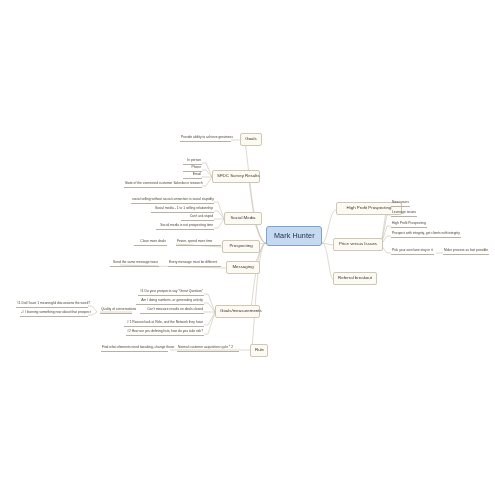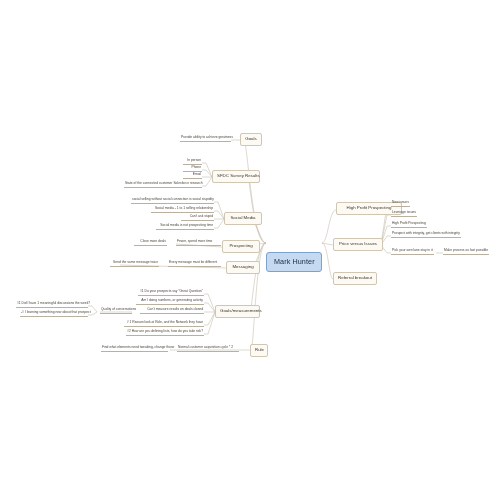--- a/index.html
+++ b/index.html
@@ -120,21 +120,21 @@
 
       <path d="M381,245 L387,205 L391,205"></path>
       <path d="M381,245 L387,215 L391,215"></path>
       <path d="M381,245 L387,226 L391,226"></path>
       <path d="M381,245 L387,236 L391,236"></path>
       <path d="M381,245 L387,253 L391,253"></path>
       <path d="M436,253 L443,253"></path>
     </g>
   </svg>
 
-  <div class="node root" style="left:266px; top:252px; width:56px;padding-left:7px;">
+  <div class="node root" style="left:266px; top:226px; width:56px;padding-left:7px;">
     <span>Mark Hunter</span>
   </div>
 
   <div class="node topic" style="left:336px; top:202px; width:66px;">
     <span>High Profit Prospecting</span>
   </div>
 
   <div class="node topic" style="left:333px; top:238px; width:50px;">
     <span>Price versus Issues</span>
   </div>

